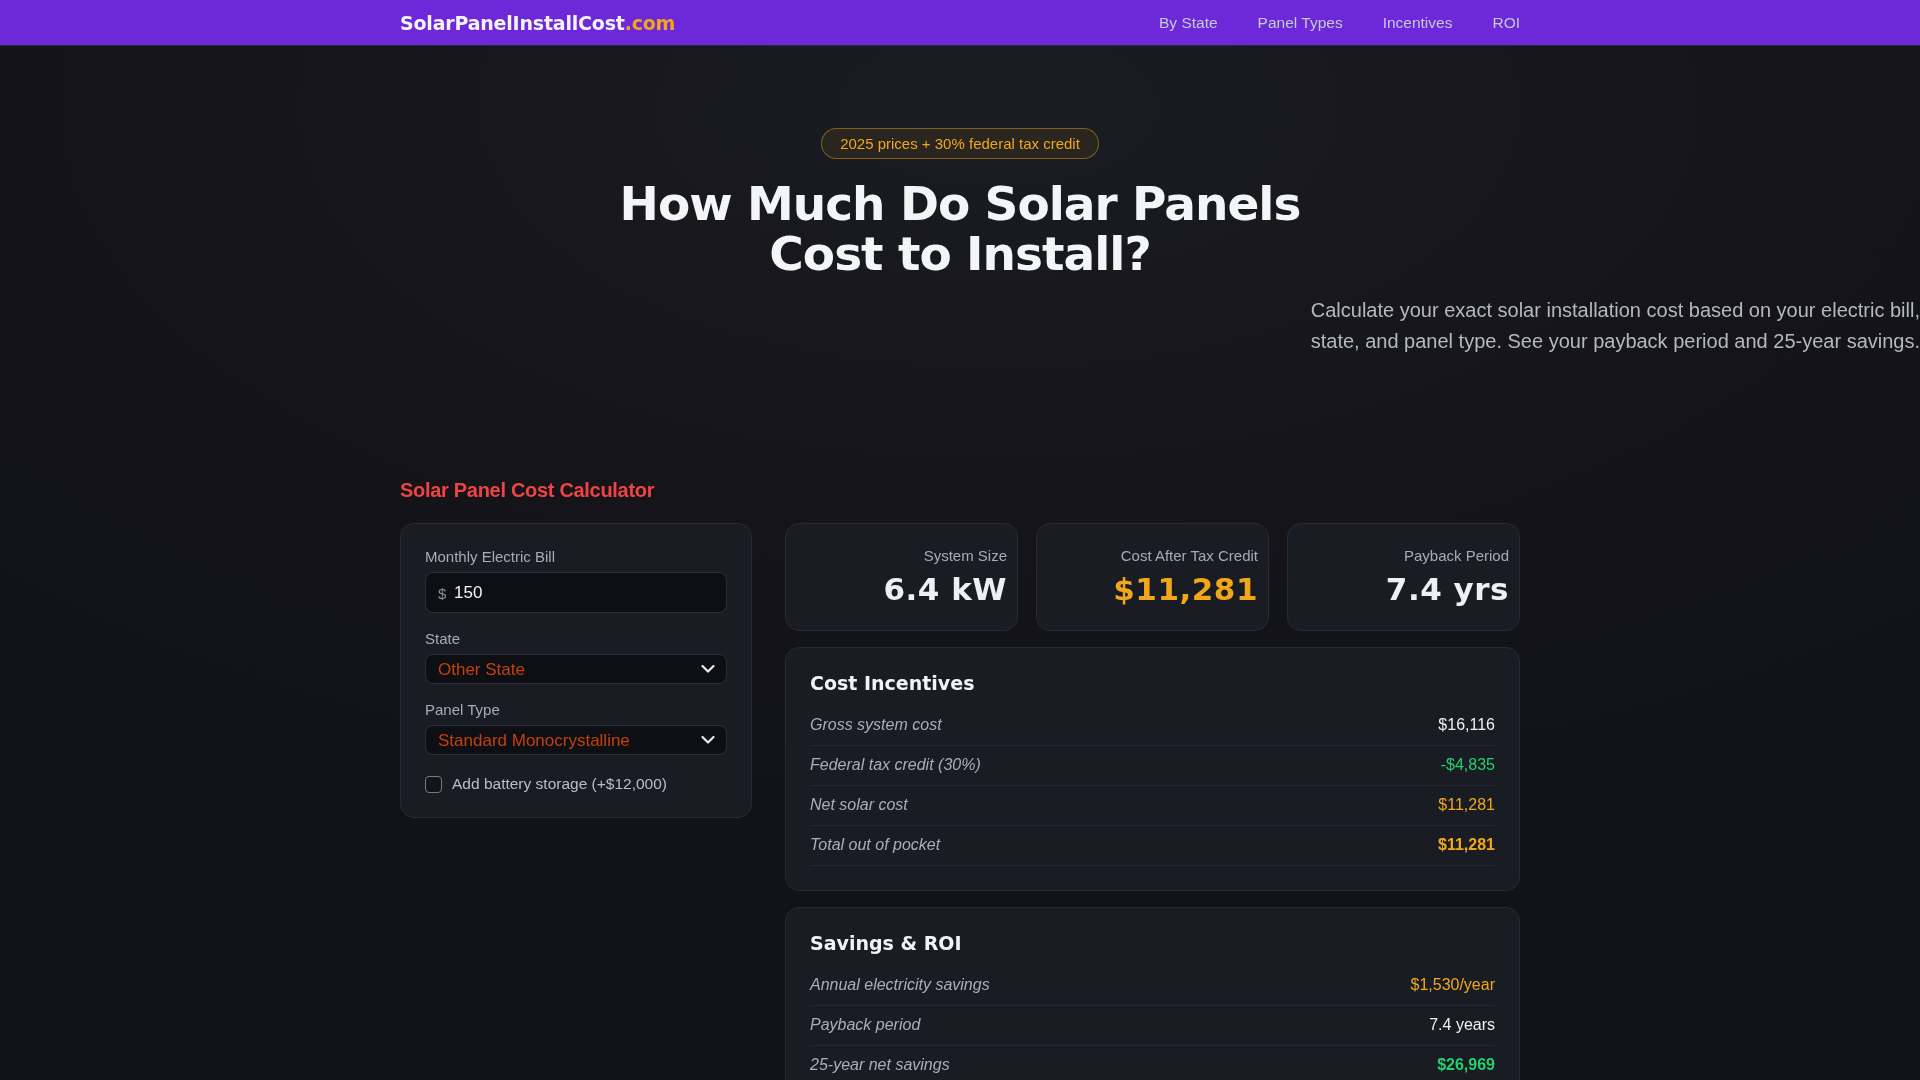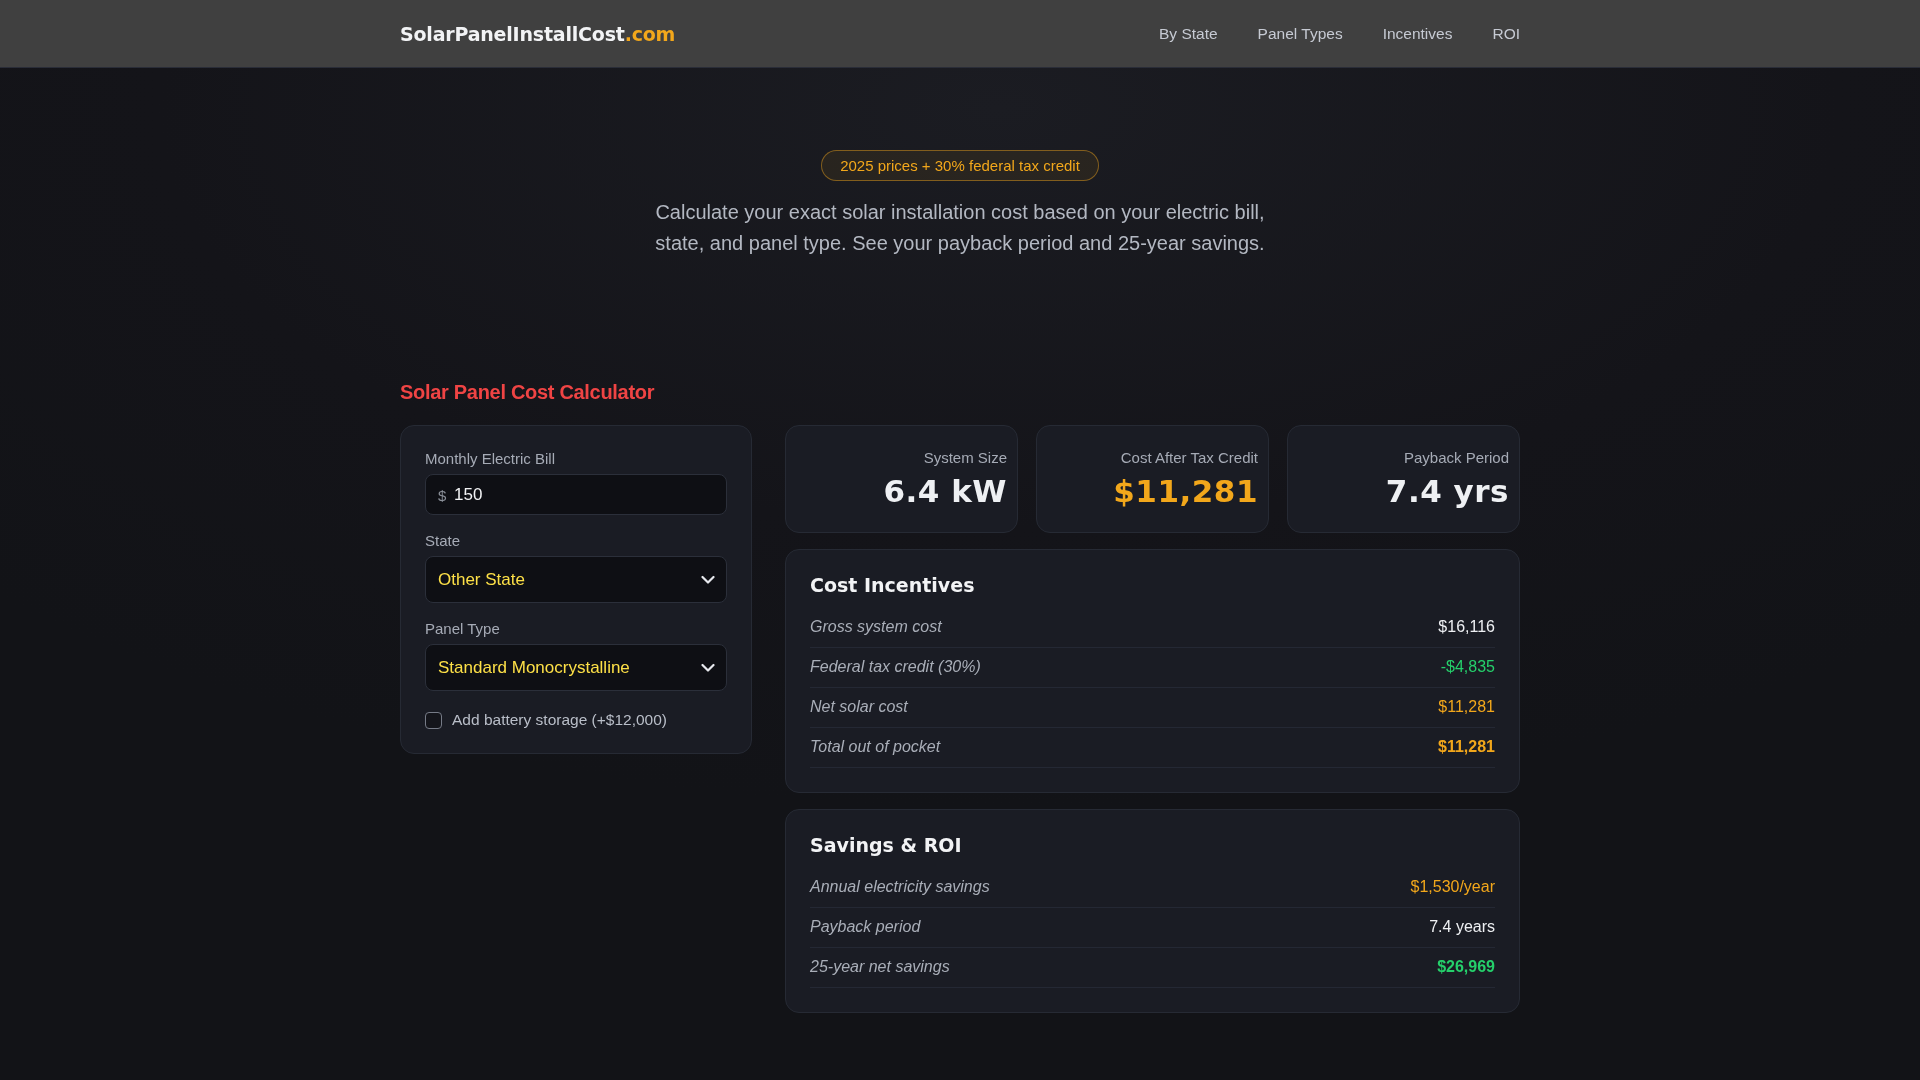--- a/index.html
+++ b/index.html
@@ -7,21 +7,21 @@
   body {
     font-family:"Liberation Sans", sans-serif;
     background:#131419;
     background-image:radial-gradient(1400px 700px at 52% 10%, #1b1c22 0%, #141419 60%, #121317 100%);
     color:#eef0f3;
   }
   .heavy { font-family:"DejaVu Sans", sans-serif; }
 
   
   .topbar {
-    height:68px; background:#404040;
+    height:46px; background:#6d28d9;
     border-bottom:1px solid #2a2d38;
     display:flex; align-items:center;
   }
   .container { width:1120px; margin:0 auto; }
   .topbar-inner { display:flex; align-items:center; justify-content:space-between; }
   .logo { font-size:19px; font-weight:700; color:#f2f3f5; letter-spacing:-0.2px; cursor:pointer; }
   .logo .tld { color:#f2a71b; }
   .nav { display:flex; gap:40px; }
   .nav a { color:#c6cad3; font-size:15.5px; text-decoration:none; cursor:pointer; }
 
@@ -29,21 +29,21 @@
   .hero { padding-top:82px; text-align:center; }
   .badge {
     display:inline-block; font-size:15px; color:#f2a71b;
     border:1px solid rgba(242,167,27,0.45); background:rgba(242,167,27,0.07);
     padding:6px 18px; border-radius:999px;
   }
   h1 {
     margin-top:20px; font-size:47px; line-height:50px; font-weight:800;
     letter-spacing:-1px; color:#f4f5f7;
   }
-  .subtitle { margin-top:16px; font-size:20px; line-height:31px; color:#b3b8c2; }
+  .subtitle { margin-top:16px; font-size:20px; line-height:31px; color:#b3b8c2;text-align:right; }
   .subtitle span { display:block; }
 
   
   .calc-section { margin-top:122px; }
   .section-title { font-size:20px; font-weight:700; letter-spacing:-0.3px; color:#ef4444; }
   .calc-grid { display:grid; grid-template-columns:352px 1fr; gap:33px; margin-top:21px; align-items:start; }
 
   .card {
     background:#1a1c24; border:1px solid #262a34; border-radius:14px;
   }
@@ -55,22 +55,22 @@
     position:absolute; left:13px; top:50%; transform:translateY(-50%);
     color:#8b9099; font-size:15px;
   }
   input[type="text"] {
     width:100%; height:41px; background:#0e0f14; border:1px solid #2b2f3a;
     border-radius:8px; color:#f2f3f5; font-size:17px; padding:0 12px 0 28px;
     font-family:"Liberation Sans", sans-serif; outline:none;
   }
   .select-wrap { position:relative; }
   select {
-    width:100%; height:47px; background:#0e0f14; border:1px solid #2b2f3a;
-    border-radius:8px; color:#fde047; font-size:17px; padding:0 34px 0 12px;
+    width:100%; height:30px; background:#0e0f14; border:1px solid #2b2f3a;
+    border-radius:8px; color:#c2410c; font-size:17px; padding:0 34px 0 12px;
     appearance:none; -webkit-appearance:none; font-family:"Liberation Sans", sans-serif;
     outline:none; cursor:pointer;
   }
   .select-wrap .chev {
     position:absolute; right:12px; top:50%; transform:translateY(-50%);
     pointer-events:none; display:flex;
   }
   .checkbox-row { display:flex; align-items:center; gap:10px; margin-top:20px; cursor:pointer; }
   input[type="checkbox"] {
     appearance:none; -webkit-appearance:none; width:17px; height:17px;
@@ -112,20 +112,24 @@
       <a>By State</a>
       <a>Panel Types</a>
       <a>Incentives</a>
       <a>ROI</a>
     </nav>
   </div>
 </header>
 
 <section class="hero">
   <span class="badge">2025 prices + 30% federal tax credit</span>
+  <h1 class="heavy">
+    <span style="display:block">How Much Do Solar Panels</span>
+    <span style="display:block">Cost to Install?</span>
+  </h1>
   <p class="subtitle">
     <span>Calculate your exact solar installation cost based on your electric bill,</span>
     <span>state, and panel type. See your payback period and 25-year savings.</span>
   </p>
 </section>
 
 <section class="calc-section container">
   <h2 class="section-title">Solar Panel Cost Calculator</h2>
 
   <div class="calc-grid">

